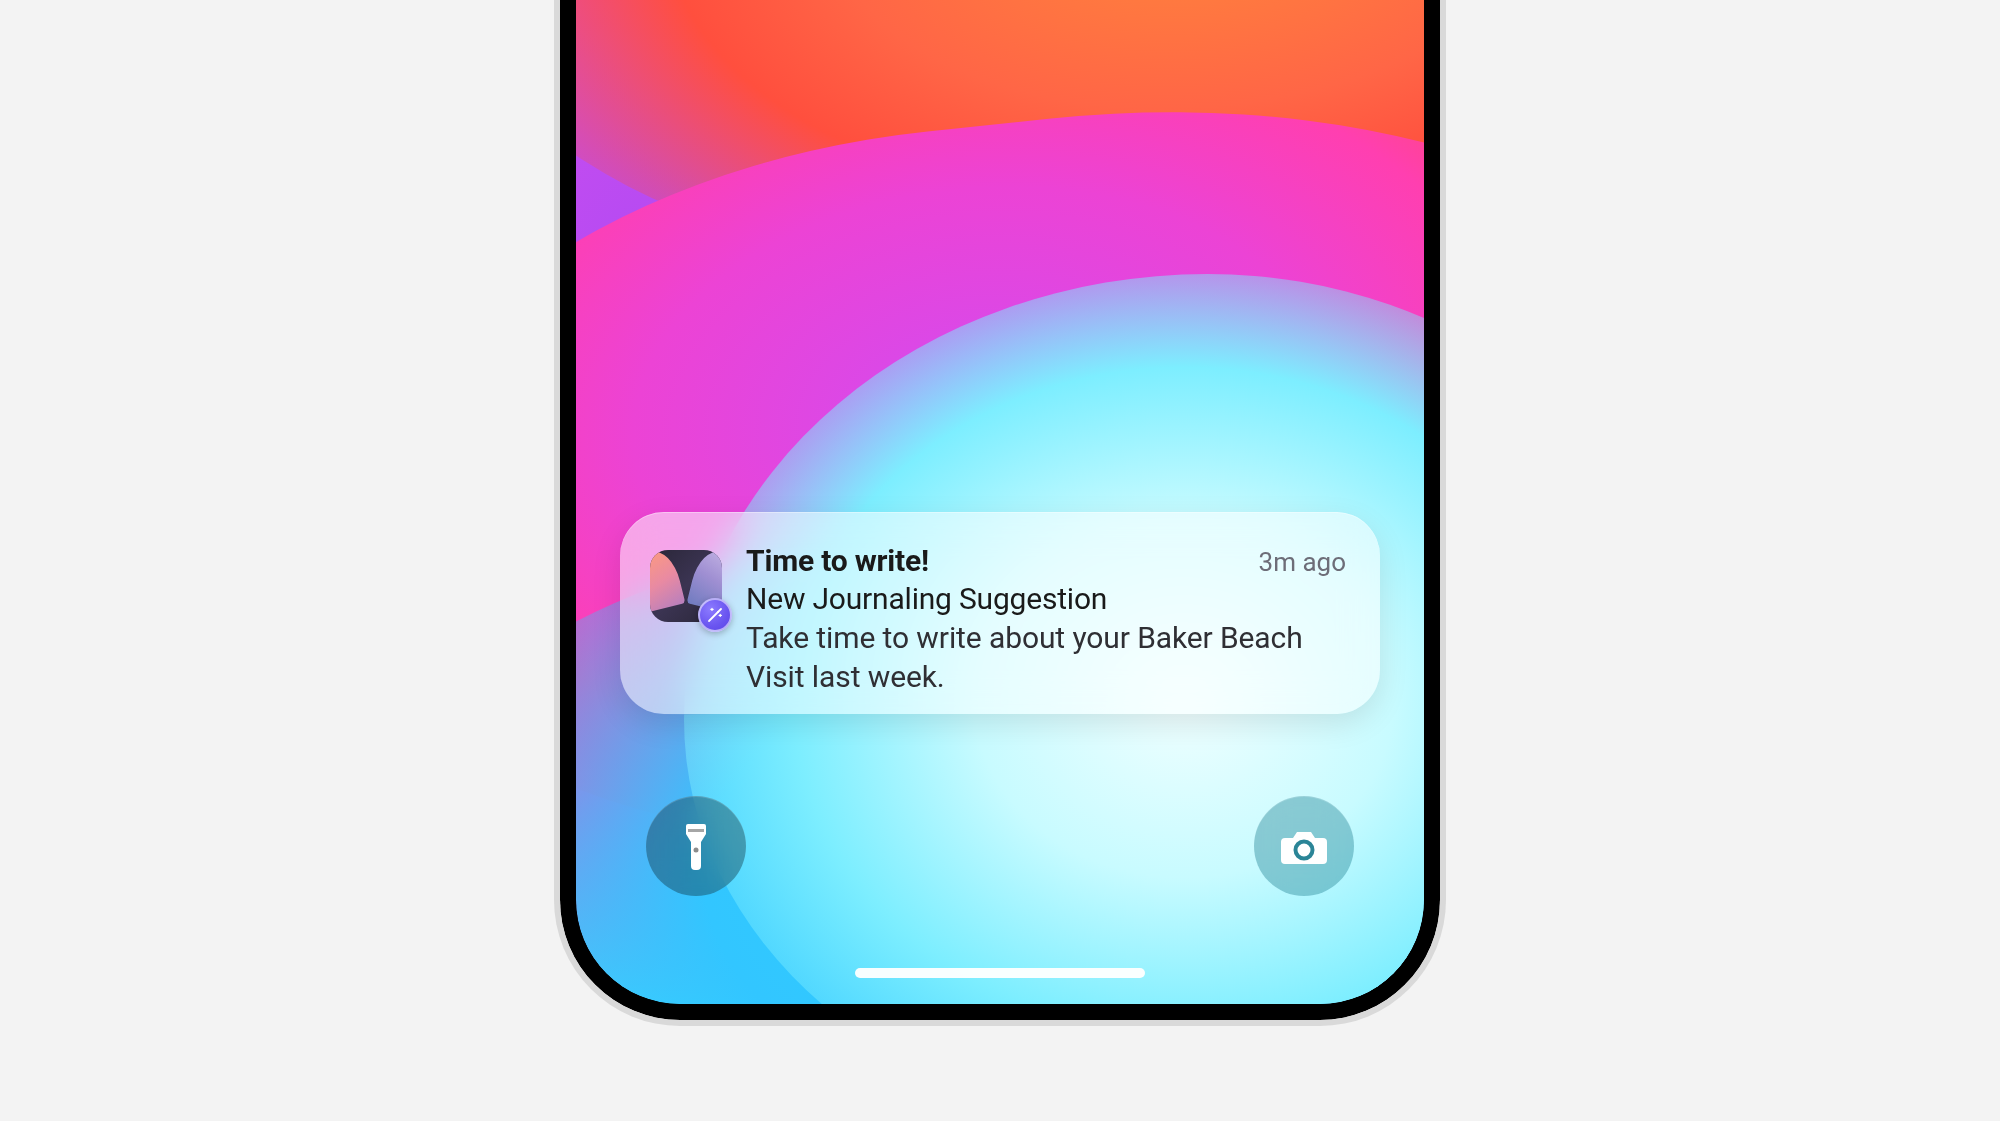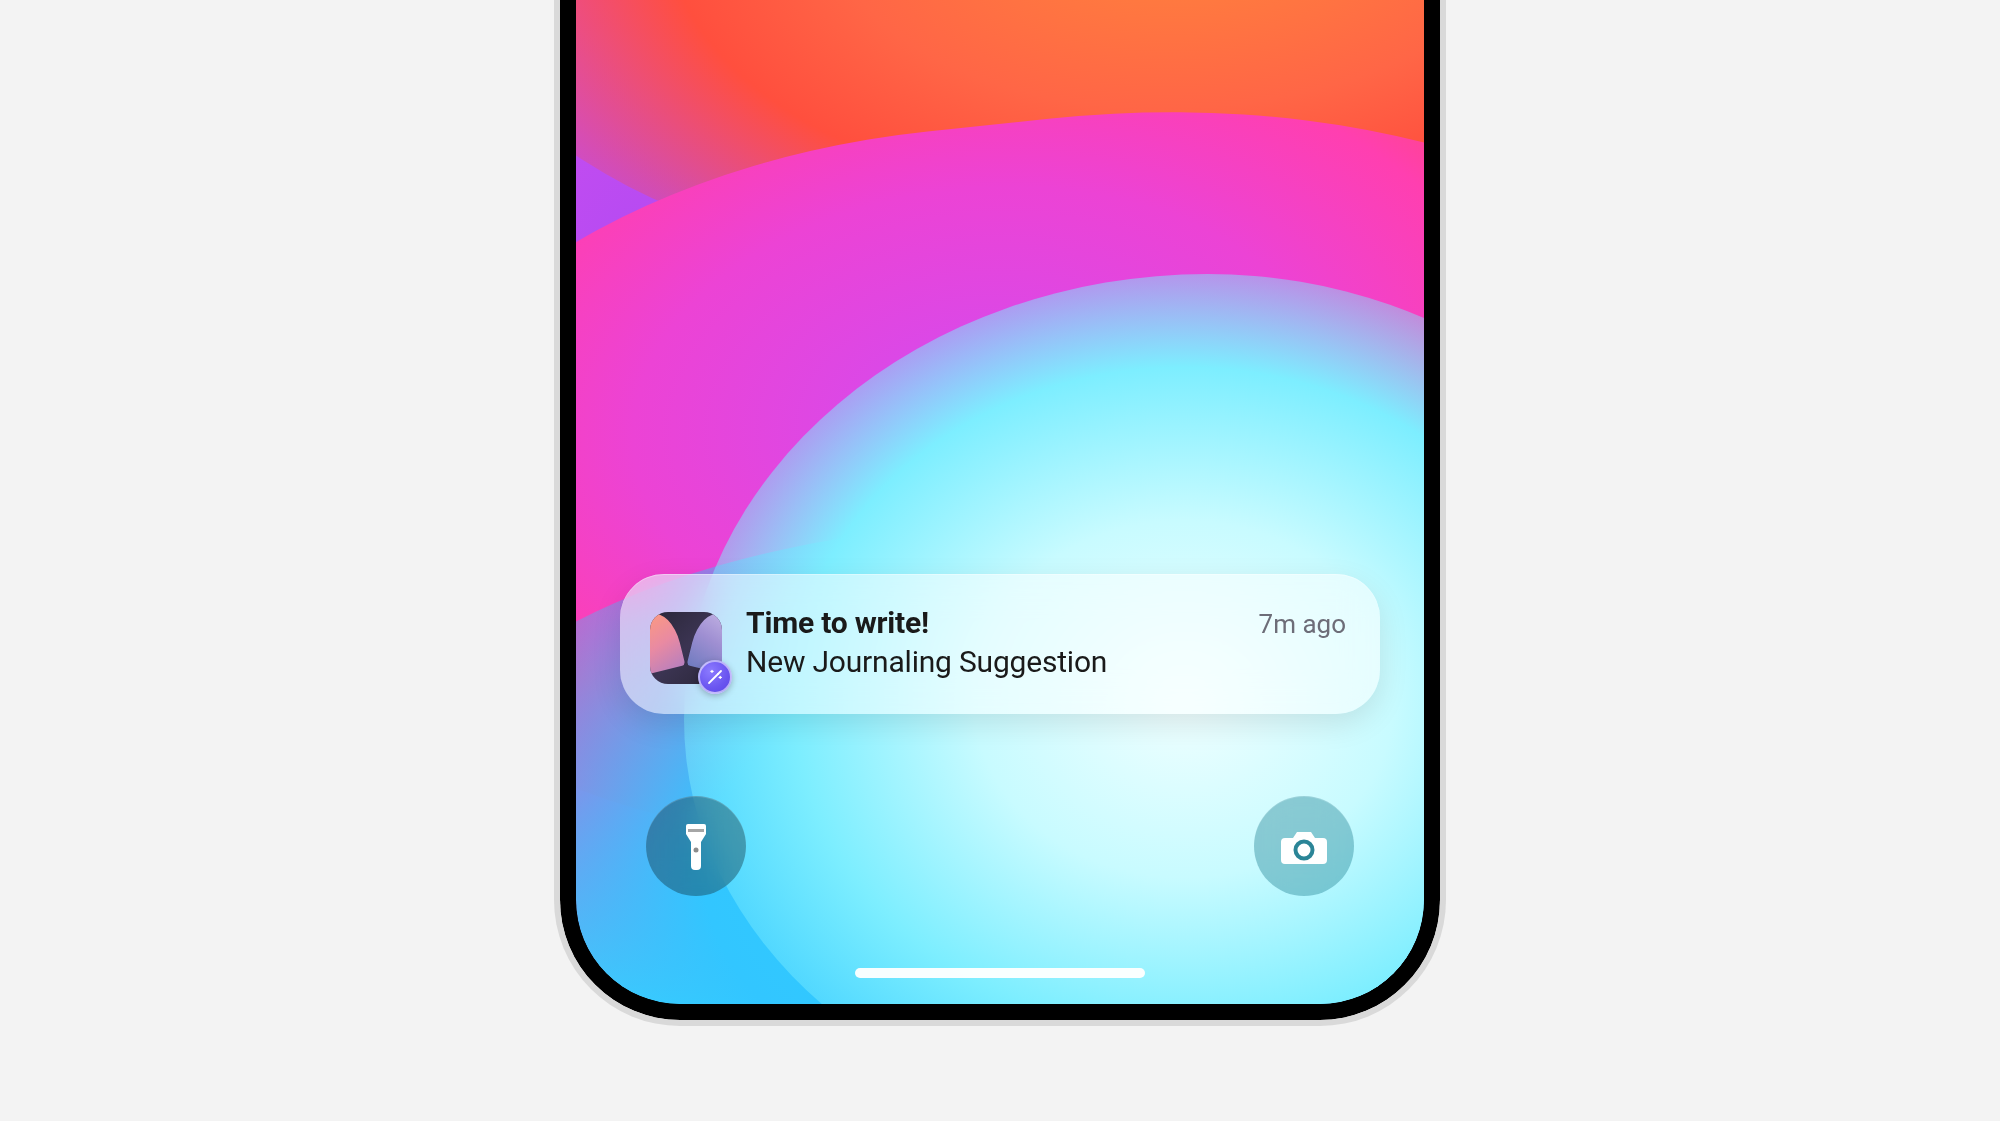--- a/index.html
+++ b/index.html
@@ -80,21 +80,21 @@
 
     .notification {
       position: absolute;
       left: 44px;
       right: 44px;
       bottom: 290px;
       background: rgba(255,255,255,0.52);
       backdrop-filter: blur(18px);
       -webkit-backdrop-filter: blur(18px);
       border-radius: 44px;
-      padding: 30px 34px 30px 30px;
+      padding: 30px 34px 18px 30px;
       display: flex;
       gap: 24px;
       box-shadow: 0 1px 0 rgba(255,255,255,0.35) inset, 0 10px 30px rgba(0,0,0,0.10);
     }
     .app-icon-wrap {
       position: relative;
       width: 72px;
       height: 72px;
       flex: 0 0 72px;
       margin-top: 8px;
@@ -209,23 +209,24 @@
               <path d="M4 20 L16 8" stroke="#fff" stroke-width="2.4" stroke-linecap="round"></path>
               <path d="M16 8 L20 4" stroke="#fff" stroke-width="2.4" stroke-linecap="round"></path>
               <path d="M19 11 v3 M17.5 12.5 h3" stroke="#fff" stroke-width="1.6" stroke-linecap="round"></path>
               <path d="M8 3 v3 M6.5 4.5 h3" stroke="#fff" stroke-width="1.6" stroke-linecap="round"></path>
             </svg>
           </div>
         </div>
         <div class="notif-content">
           <div class="notif-row1">
             <div class="notif-title">Time to write!</div>
-            <div class="notif-time">7m ago</div>
+            <div class="notif-time">3m ago</div>
           </div>
           <div class="notif-subtitle">New Journaling Suggestion</div>
+          <div class="notif-body">Take time to write about your Baker Beach Visit last week.</div>
         </div>
       </div>
 
       <div class="quick-actions">
         <div class="qa-btn" aria-label="Flashlight">
           <svg width="40" height="52" viewBox="0 0 40 52">
             <path d="M12 4 h16 a2 2 0 0 1 2 2 v8 l-5 8 v24 a4 4 0 0 1 -4 4 h-2 a4 4 0 0 1 -4 -4 v-24 l-5 -8 v-8 a2 2 0 0 1 2 -2 z" fill="#ffffff"></path>
             <rect x="12" y="9" width="16" height="3" fill="rgba(0,0,0,0.35)"></rect>
             <circle cx="20" cy="30" r="2.5" fill="rgba(0,0,0,0.45)"></circle>
           </svg>

